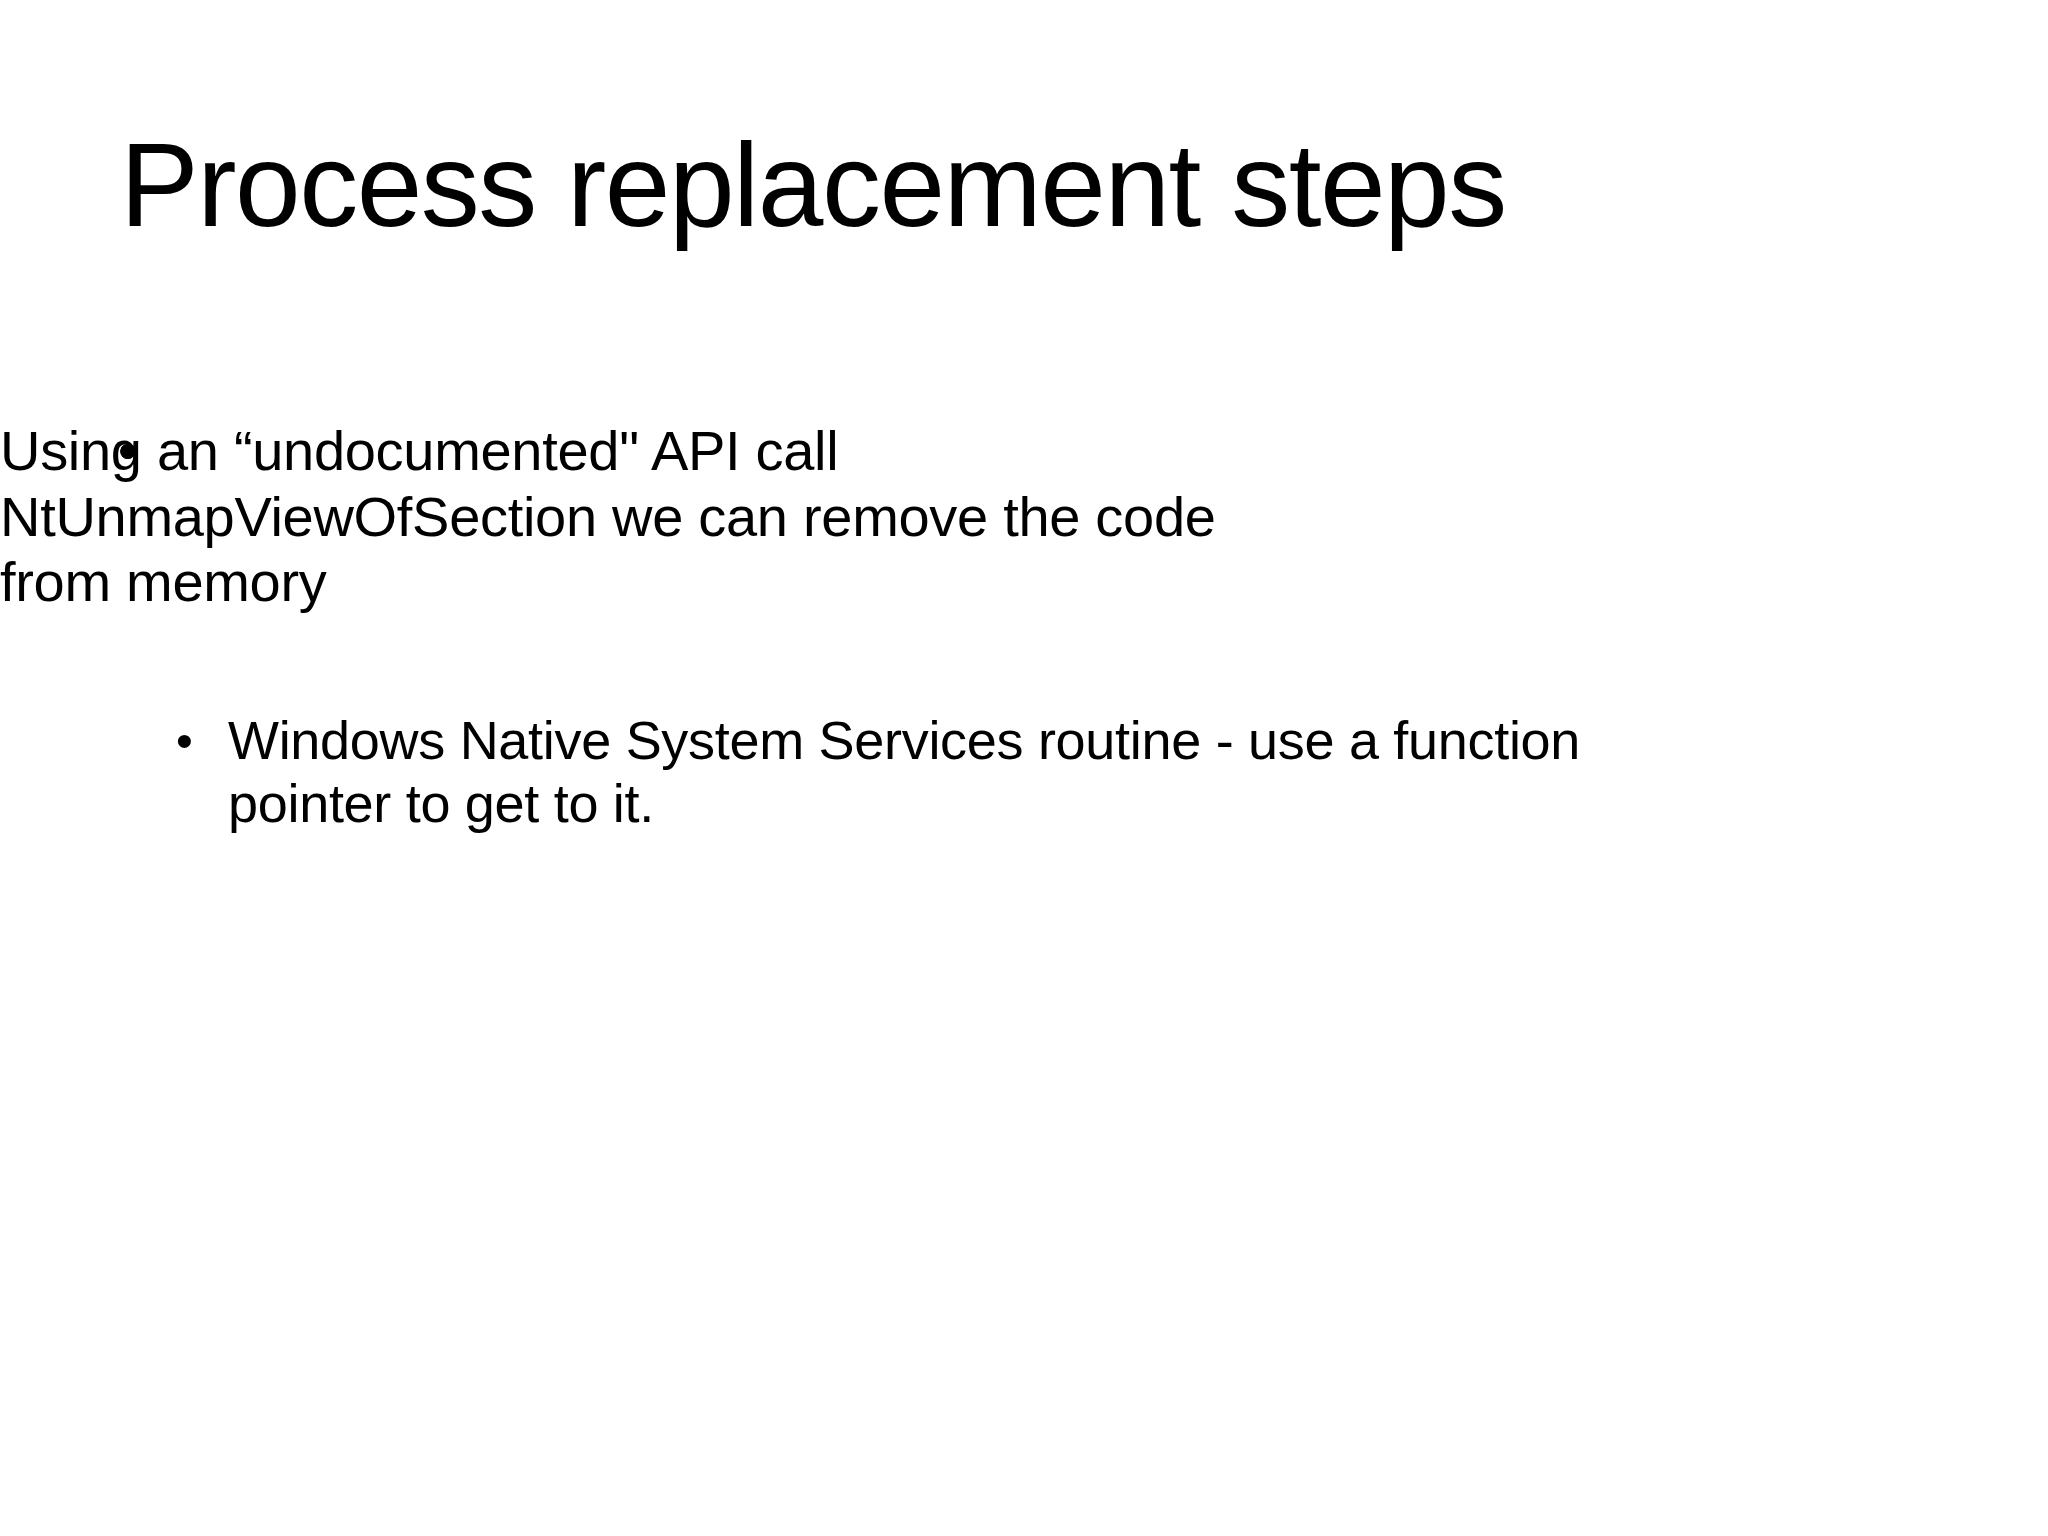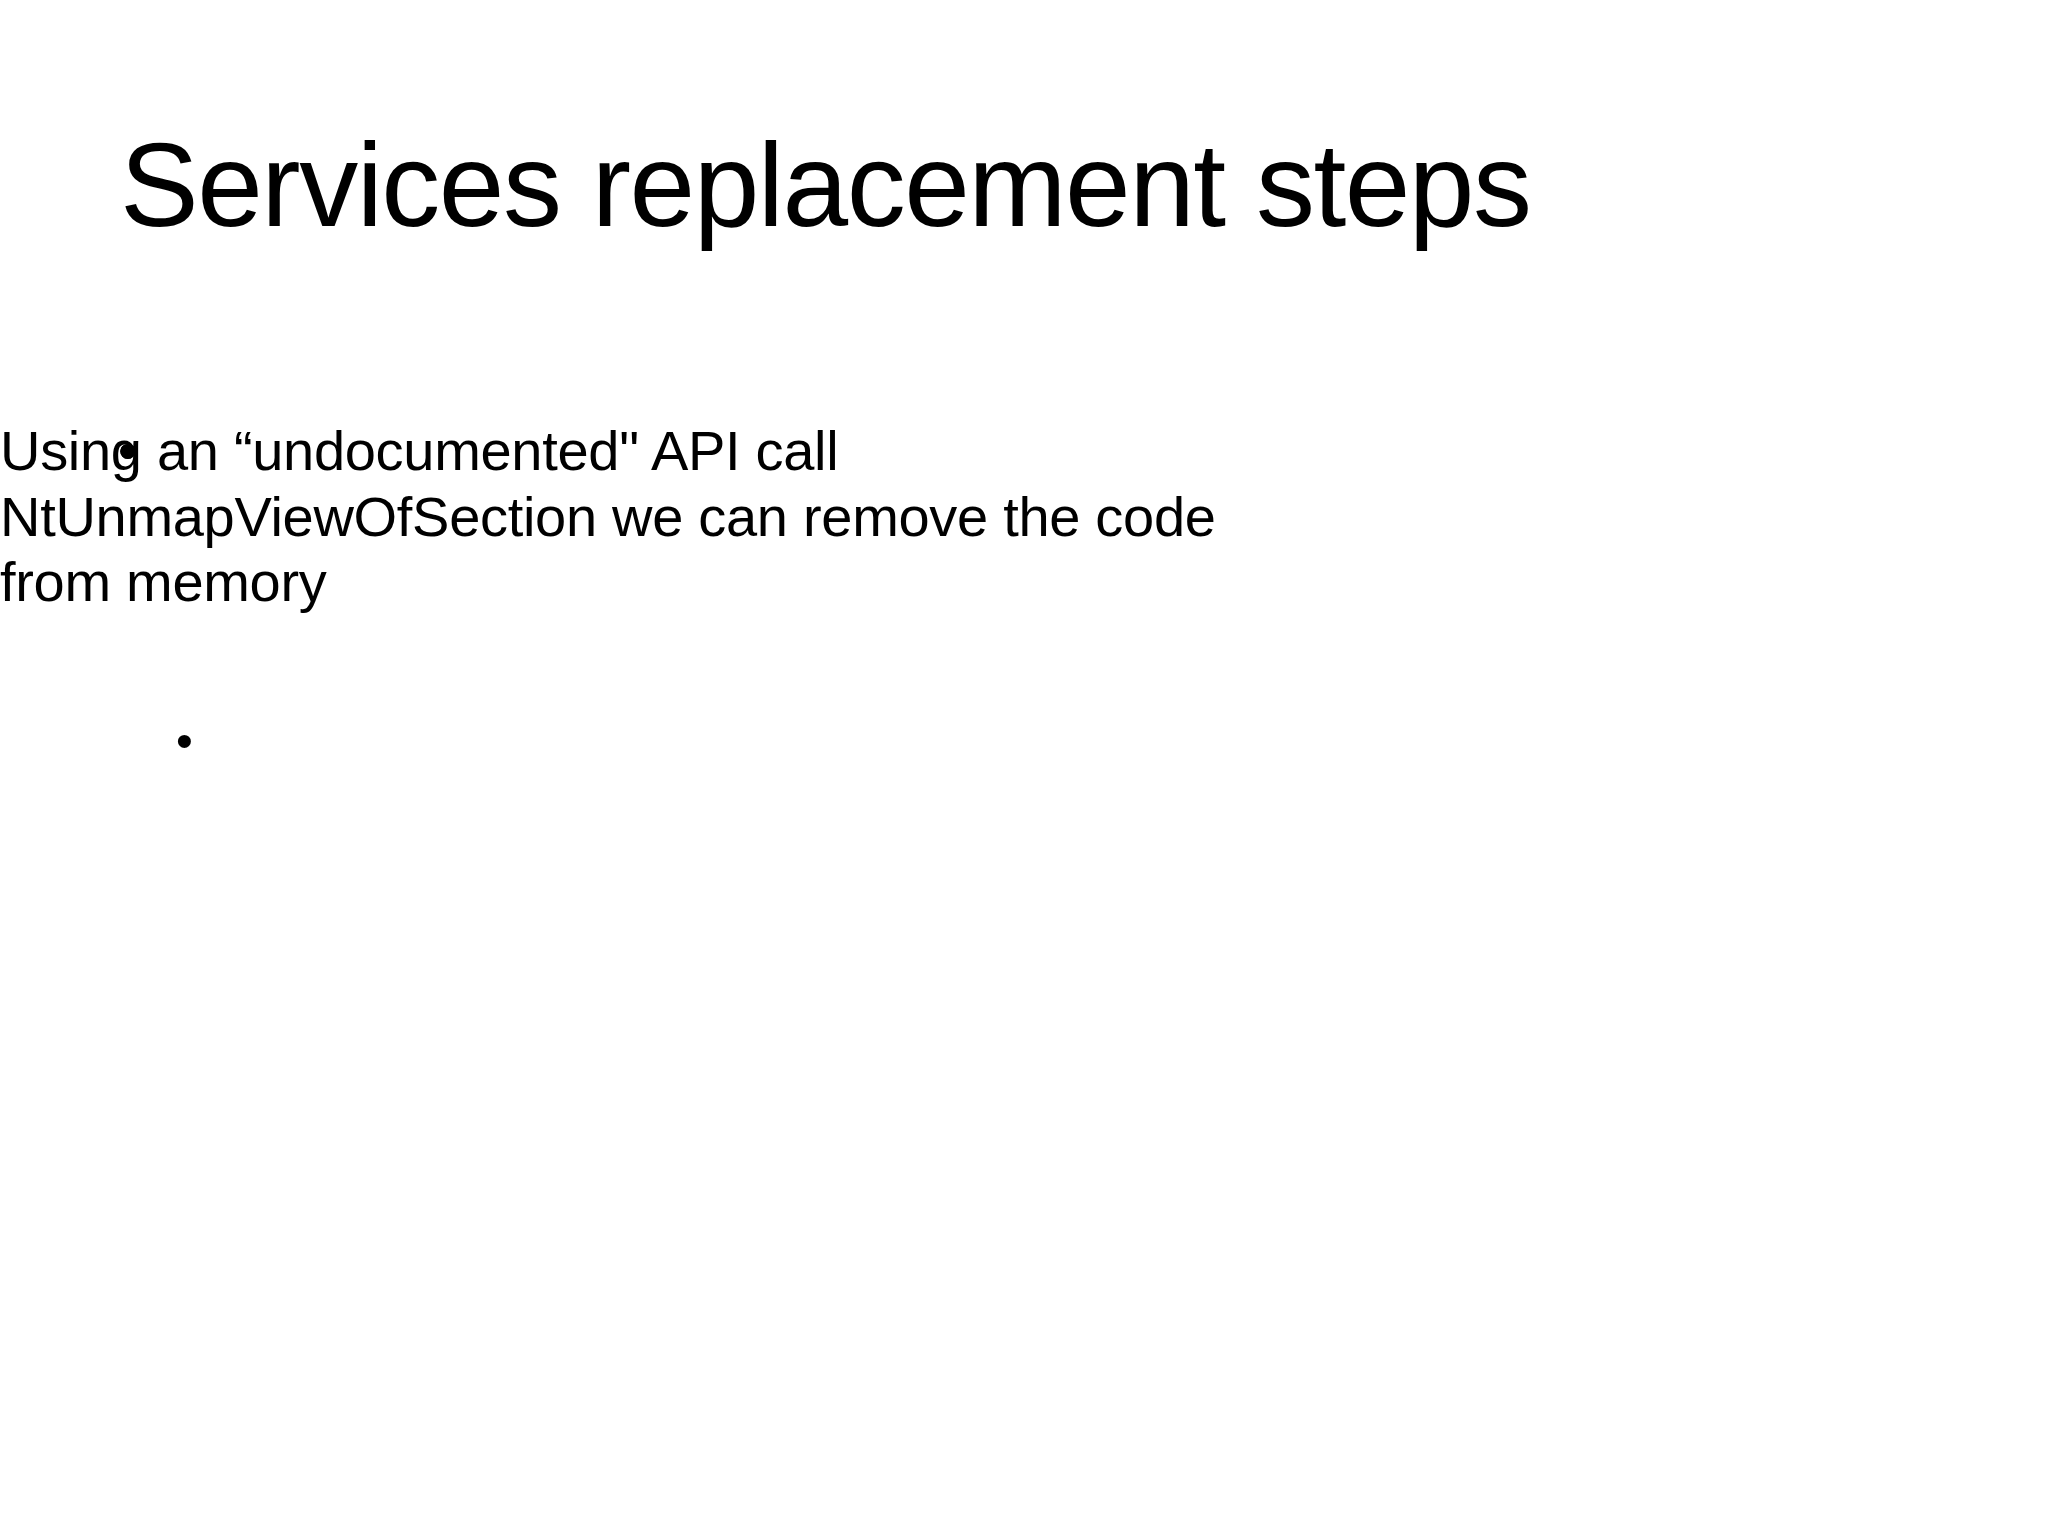--- a/index.html
+++ b/index.html
@@ -118,38 +118,39 @@
 
   .spacer-gap {
     height: 62px;
   }
 </style>
 </head>
 <body style="background: rgb(255, 255, 255);">
 
 <div class="slide" style="background: rgb(255, 255, 255); color: rgb(0, 0, 0);">
 
-  <div class="slide-title">Services replacement steps</div>
+  <div class="slide-title">Process replacement steps</div>
 
   <div class="body-block">
     <ul class="bullets">
 
       <li class="bullet level-1">
         <span class="marker">•</span>
       </li>
 
       <li class="bullet level-1">
         <span class="marker">•</span>
         <span class="text">Using an “undocumented" API call NtUnmapViewOfSection we can remove the code from memory</span>
 
         <div class="spacer-gap"></div>
 
         <ul class="sub-bullets">
           <li class="sub-bullet">
             <span class="marker">•</span>
+            <span class="text">Windows Native System Services routine - use a function pointer to get to it.</span>
           </li>
         </ul>
       </li>
 
     </ul>
   </div>
 
 </div>
 
 </body></html>

